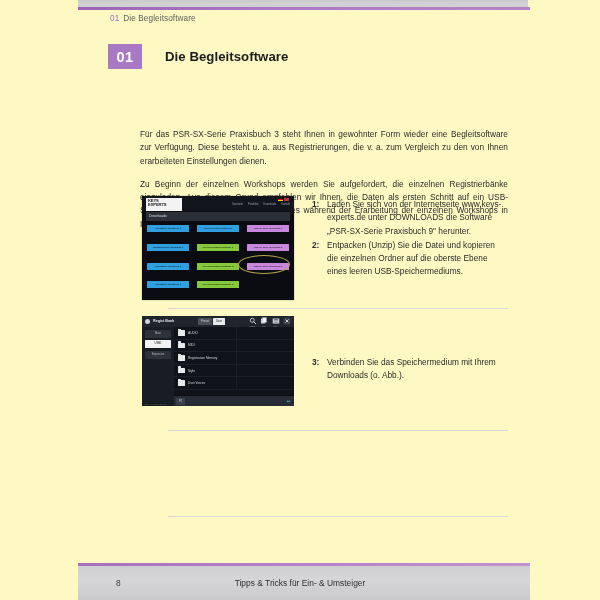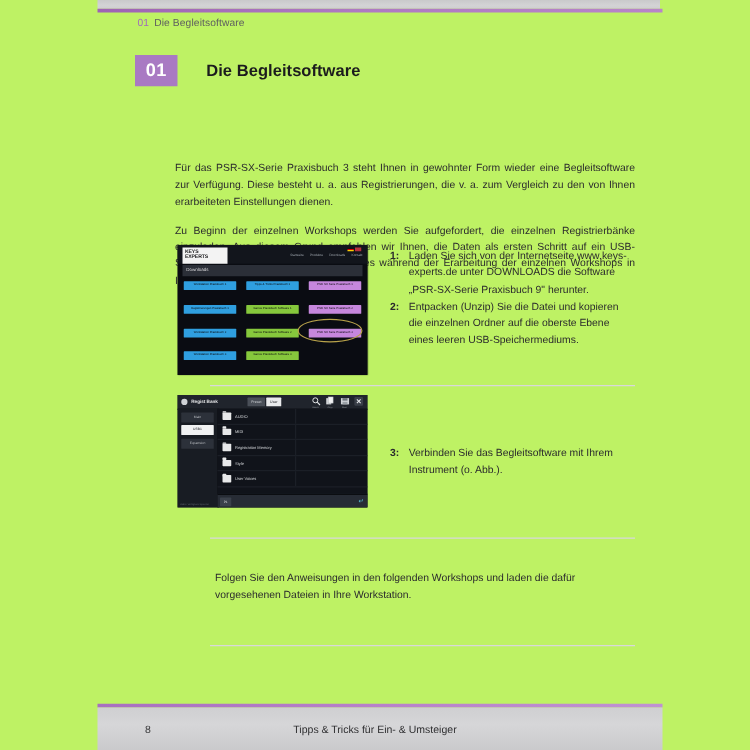--- a/index.html
+++ b/index.html
@@ -12,21 +12,21 @@
     background: #ffffff;
     font-family: "Liberation Sans", sans-serif;
     overflow: hidden;
   }
 
   
   .page {
     position: relative;
     width: 600px;
     height: 600px;
-    background: #bef264;
+    background: #fef9c3;
   }
 
   
   .scan-band-top {
     position: absolute;
     left: 78px;
     top: 0;
     width: 450px;
     height: 7px;
     background: linear-gradient(to bottom, #c9c9cb 0%, #d3d3d5 60%, #cfcfd1 100%);
@@ -619,27 +619,26 @@
         <div class="rb-p1">P1</div>
         <div class="rb-back">↵</div>
       </div>
 
     </div>
   </div>
 
   <div class="steps2">
     <div class="step">
       <div class="step-num">3:</div>
-      <div class="step-txt">Verbinden Sie das Begleitsoftware mit Ihrem Instrument (o. Abb.).</div>
+      <div class="step-txt">Verbinden Sie das Speichermedium mit Ihrem Downloads (o. Abb.).</div>
     </div>
   </div>
 
   <div class="sep sep-b"></div>
 
-  <div class="closing">Folgen Sie den Anweisungen in den folgenden Workshops und laden die dafür vorgesehenen Dateien in Ihre Workstation.</div>
 
   <div class="sep sep-c"></div>
 
   <div class="rule-bottom"></div>
   <div class="footer-band"></div>
   <div class="footer-page">8</div>
   <div class="footer-text">Tipps &amp; Tricks für Ein- &amp; Umsteiger</div>
 
 </div>
 

